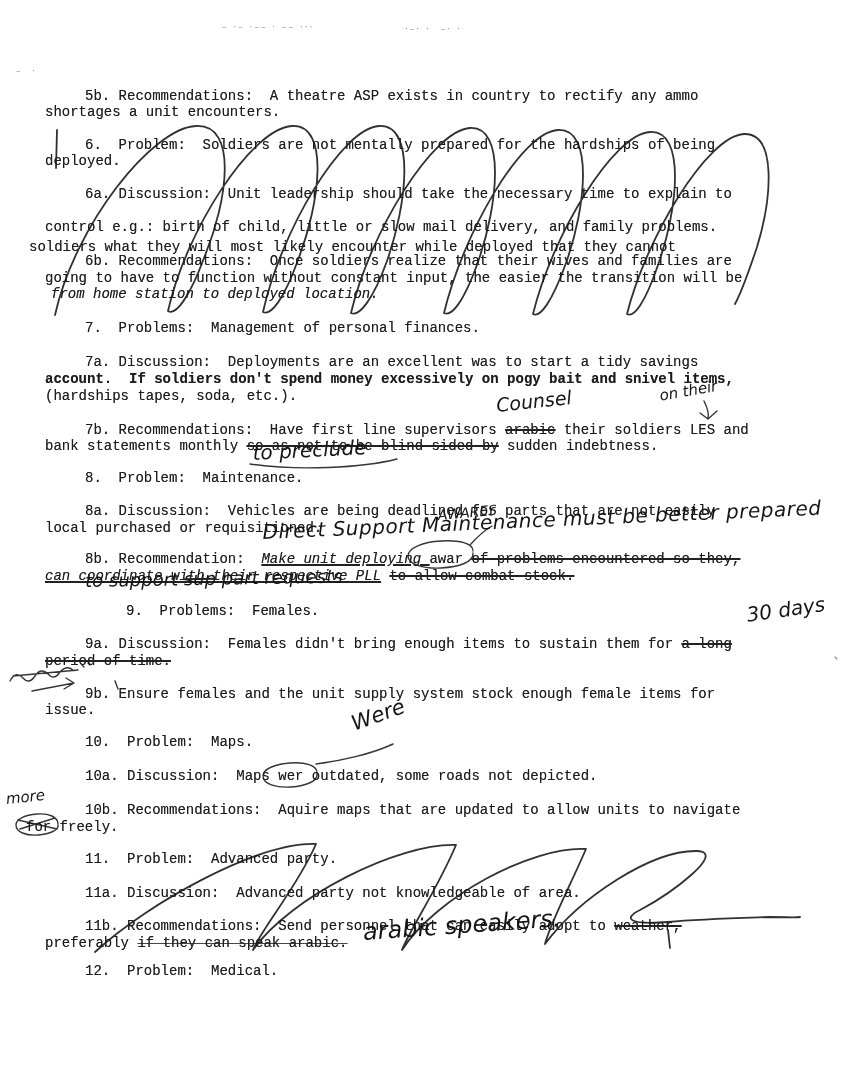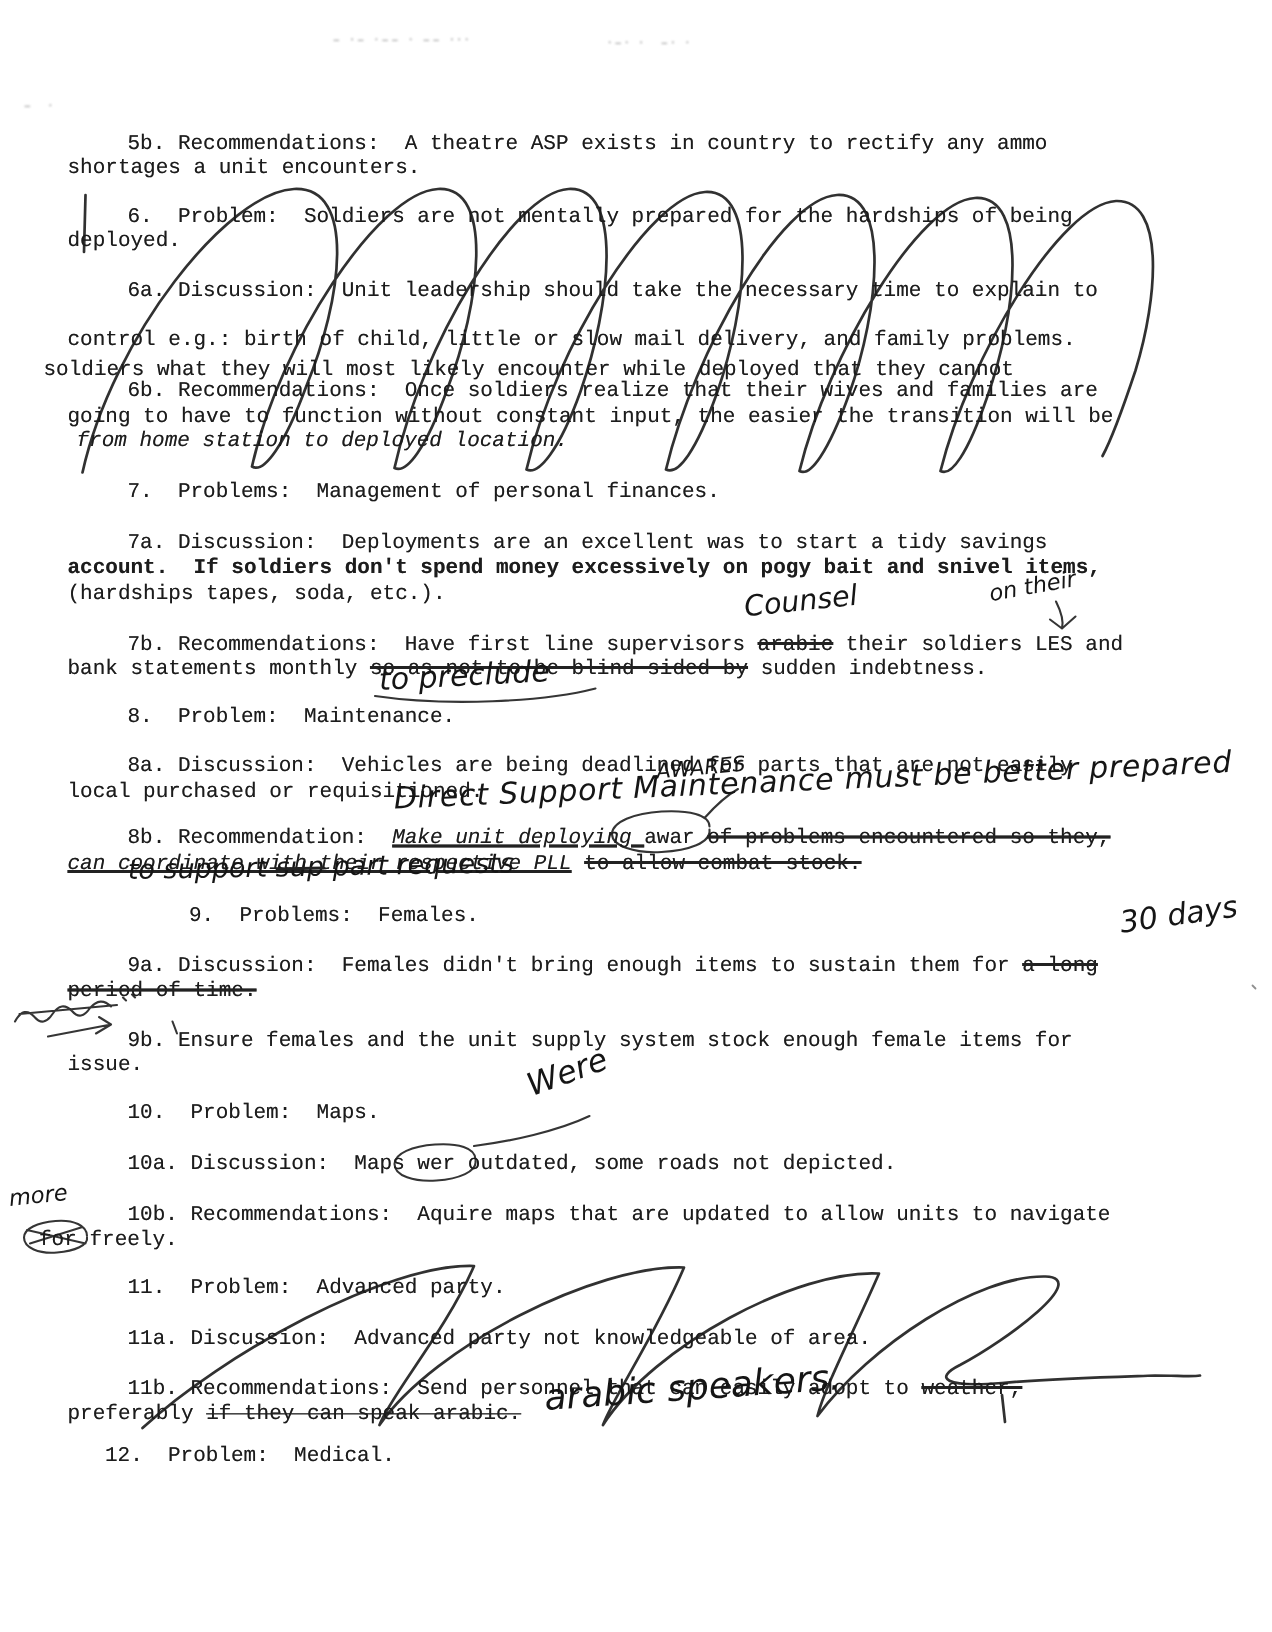--- a/index.html
+++ b/index.html
@@ -100,21 +100,21 @@
     <div class="typed-line" style="left: 85px; top: 686px;"><span>9b. Ensure females and the unit supply system stock enough female items for</span></div>
     <div class="typed-line" style="left: 45px; top: 702px;"><span>issue.</span></div>
     <div class="typed-line" style="left: 85px; top: 734px;"><span>10.  Problem:  Maps.</span></div>
     <div class="typed-line" style="left: 85px; top: 768px;"><span>10a. Discussion:  Maps </span><span>wer</span><span> outdated, some roads not depicted.</span></div>
     <div class="typed-line" style="left: 85px; top: 802px;"><span>10b. Recommendations:  Aquire maps that are updated to allow units to navigate</span></div>
     <div class="typed-line" style="left: 26px; top: 819px;"><span>for</span><span> freely.</span></div>
     <div class="typed-line" style="left: 85px; top: 851px;"><span>11.  Problem:  Advanced party.</span></div>
     <div class="typed-line" style="left: 85px; top: 885px;"><span>11a. Discussion:  Advanced party not knowledgeable of area.</span></div>
     <div class="typed-line" style="left: 85px; top: 918px;"><span>11b. Recommendations:  Send personnel that can easily adopt to </span><span class="strike">weather,</span></div>
     <div class="typed-line" style="left: 45px; top: 935px;"><span>preferably </span><span class="strike-light">if they can speak arabic.</span></div>
-    <div class="typed-line" style="left: 70px; top: 963px;"><span>12.  Problem:  Medical.</span></div>
+    <div class="typed-line" style="left: 85px; top: 963px;"><span>12.  Problem:  Medical.</span></div>
     <div class="hw" style="left: 495px; top: 394px; font-size: 19px; transform: rotate(-6deg);"><span>Counsel</span></div>
     <div class="hw" style="left: 658px; top: 387px; font-size: 15px; transform: rotate(-10deg);"><span>on their</span></div>
     <div class="hw" style="left: 252px; top: 441px; font-size: 20px; transform: rotate(-3deg);"><span>to preclude</span></div>
     <div class="hw" style="left: 262px; top: 520px; font-size: 20px; transform: rotate(-2.5deg); letter-spacing: 0.5px;"><span>Direct Support Maintenance must be better prepared</span></div>
     <div class="hw" style="left: 437px; top: 507px; font-size: 14px; transform: rotate(-5deg);"><span>AWARES</span></div>
     <div class="hw" style="left: 85px; top: 570px; font-size: 18px; transform: rotate(-1deg);"><span>to support </span><span class="strike">sup</span><span> part requests</span></div>
     <div class="hw" style="left: 745px; top: 603px; font-size: 20px; transform: rotate(-8deg);"><span>30 days</span></div>
     <div class="hw" style="left: 348px; top: 713px; font-size: 21px; transform: rotate(-20deg);"><span>Were</span></div>
     <div class="hw" style="left: 5px; top: 790px; font-size: 15px; transform: rotate(-6deg);"><span>more</span></div>
     <div class="hw" style="left: 362px; top: 918px; font-size: 24px; transform: rotate(-4deg);"><span>arabic speakers.</span></div>

